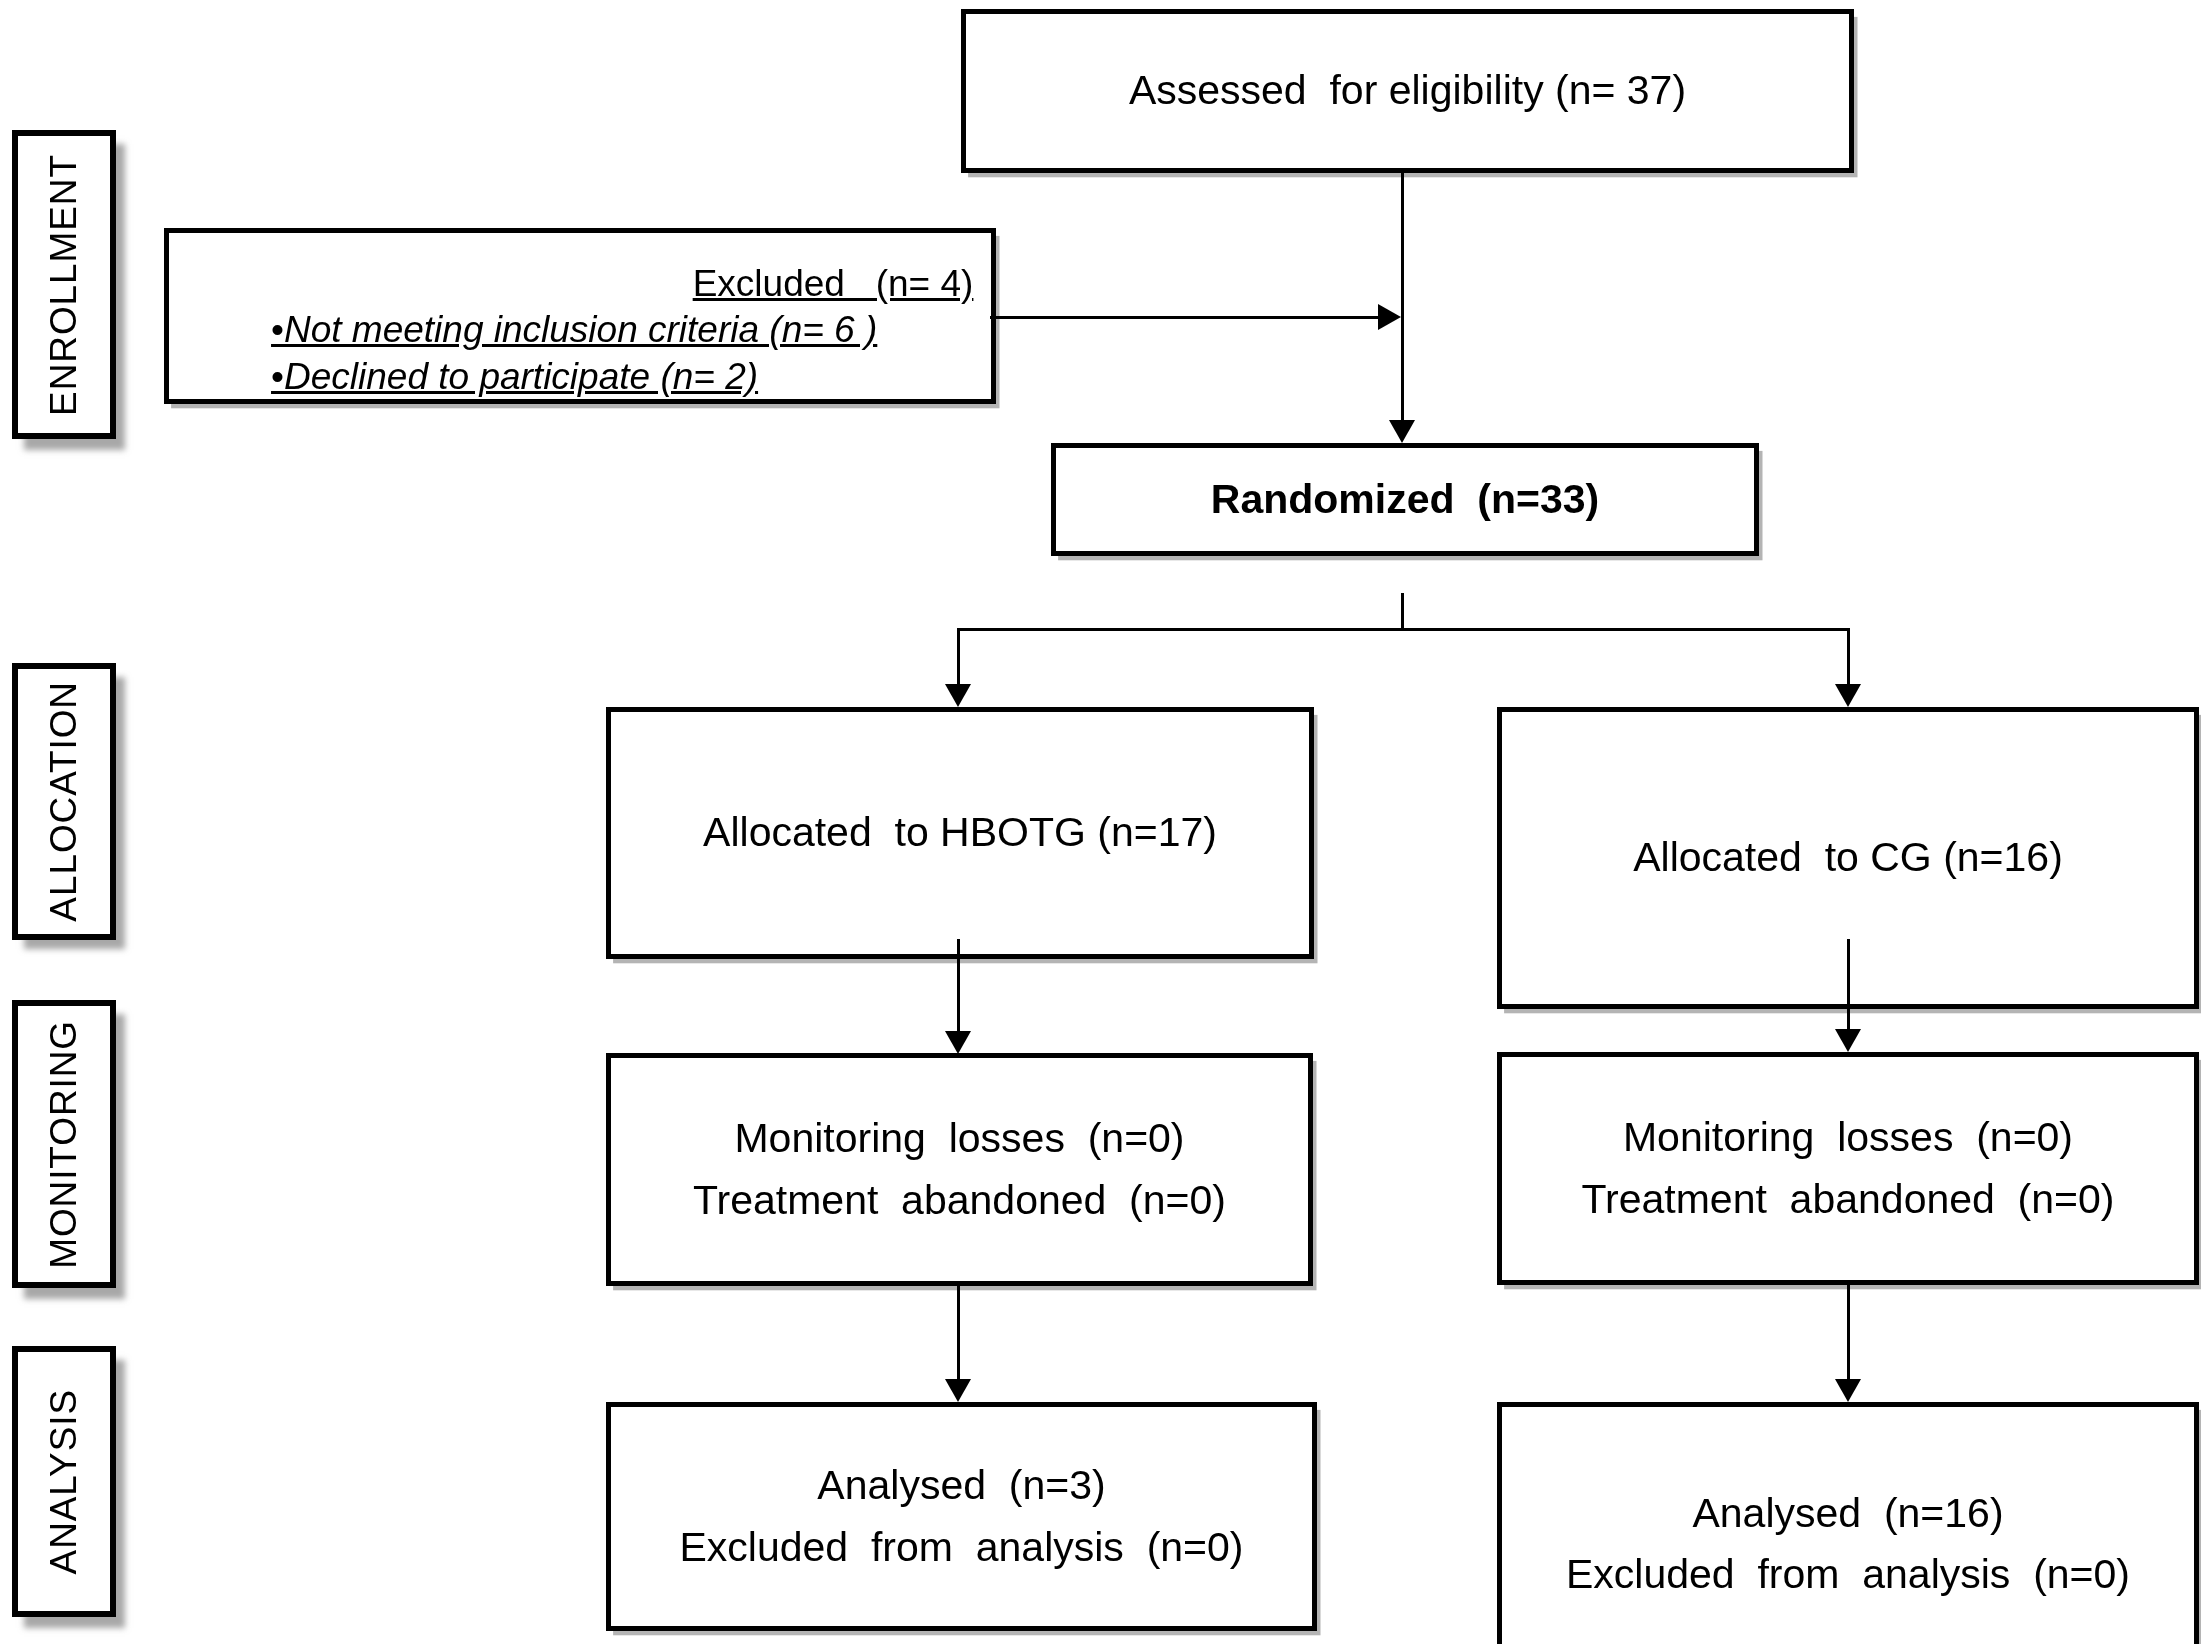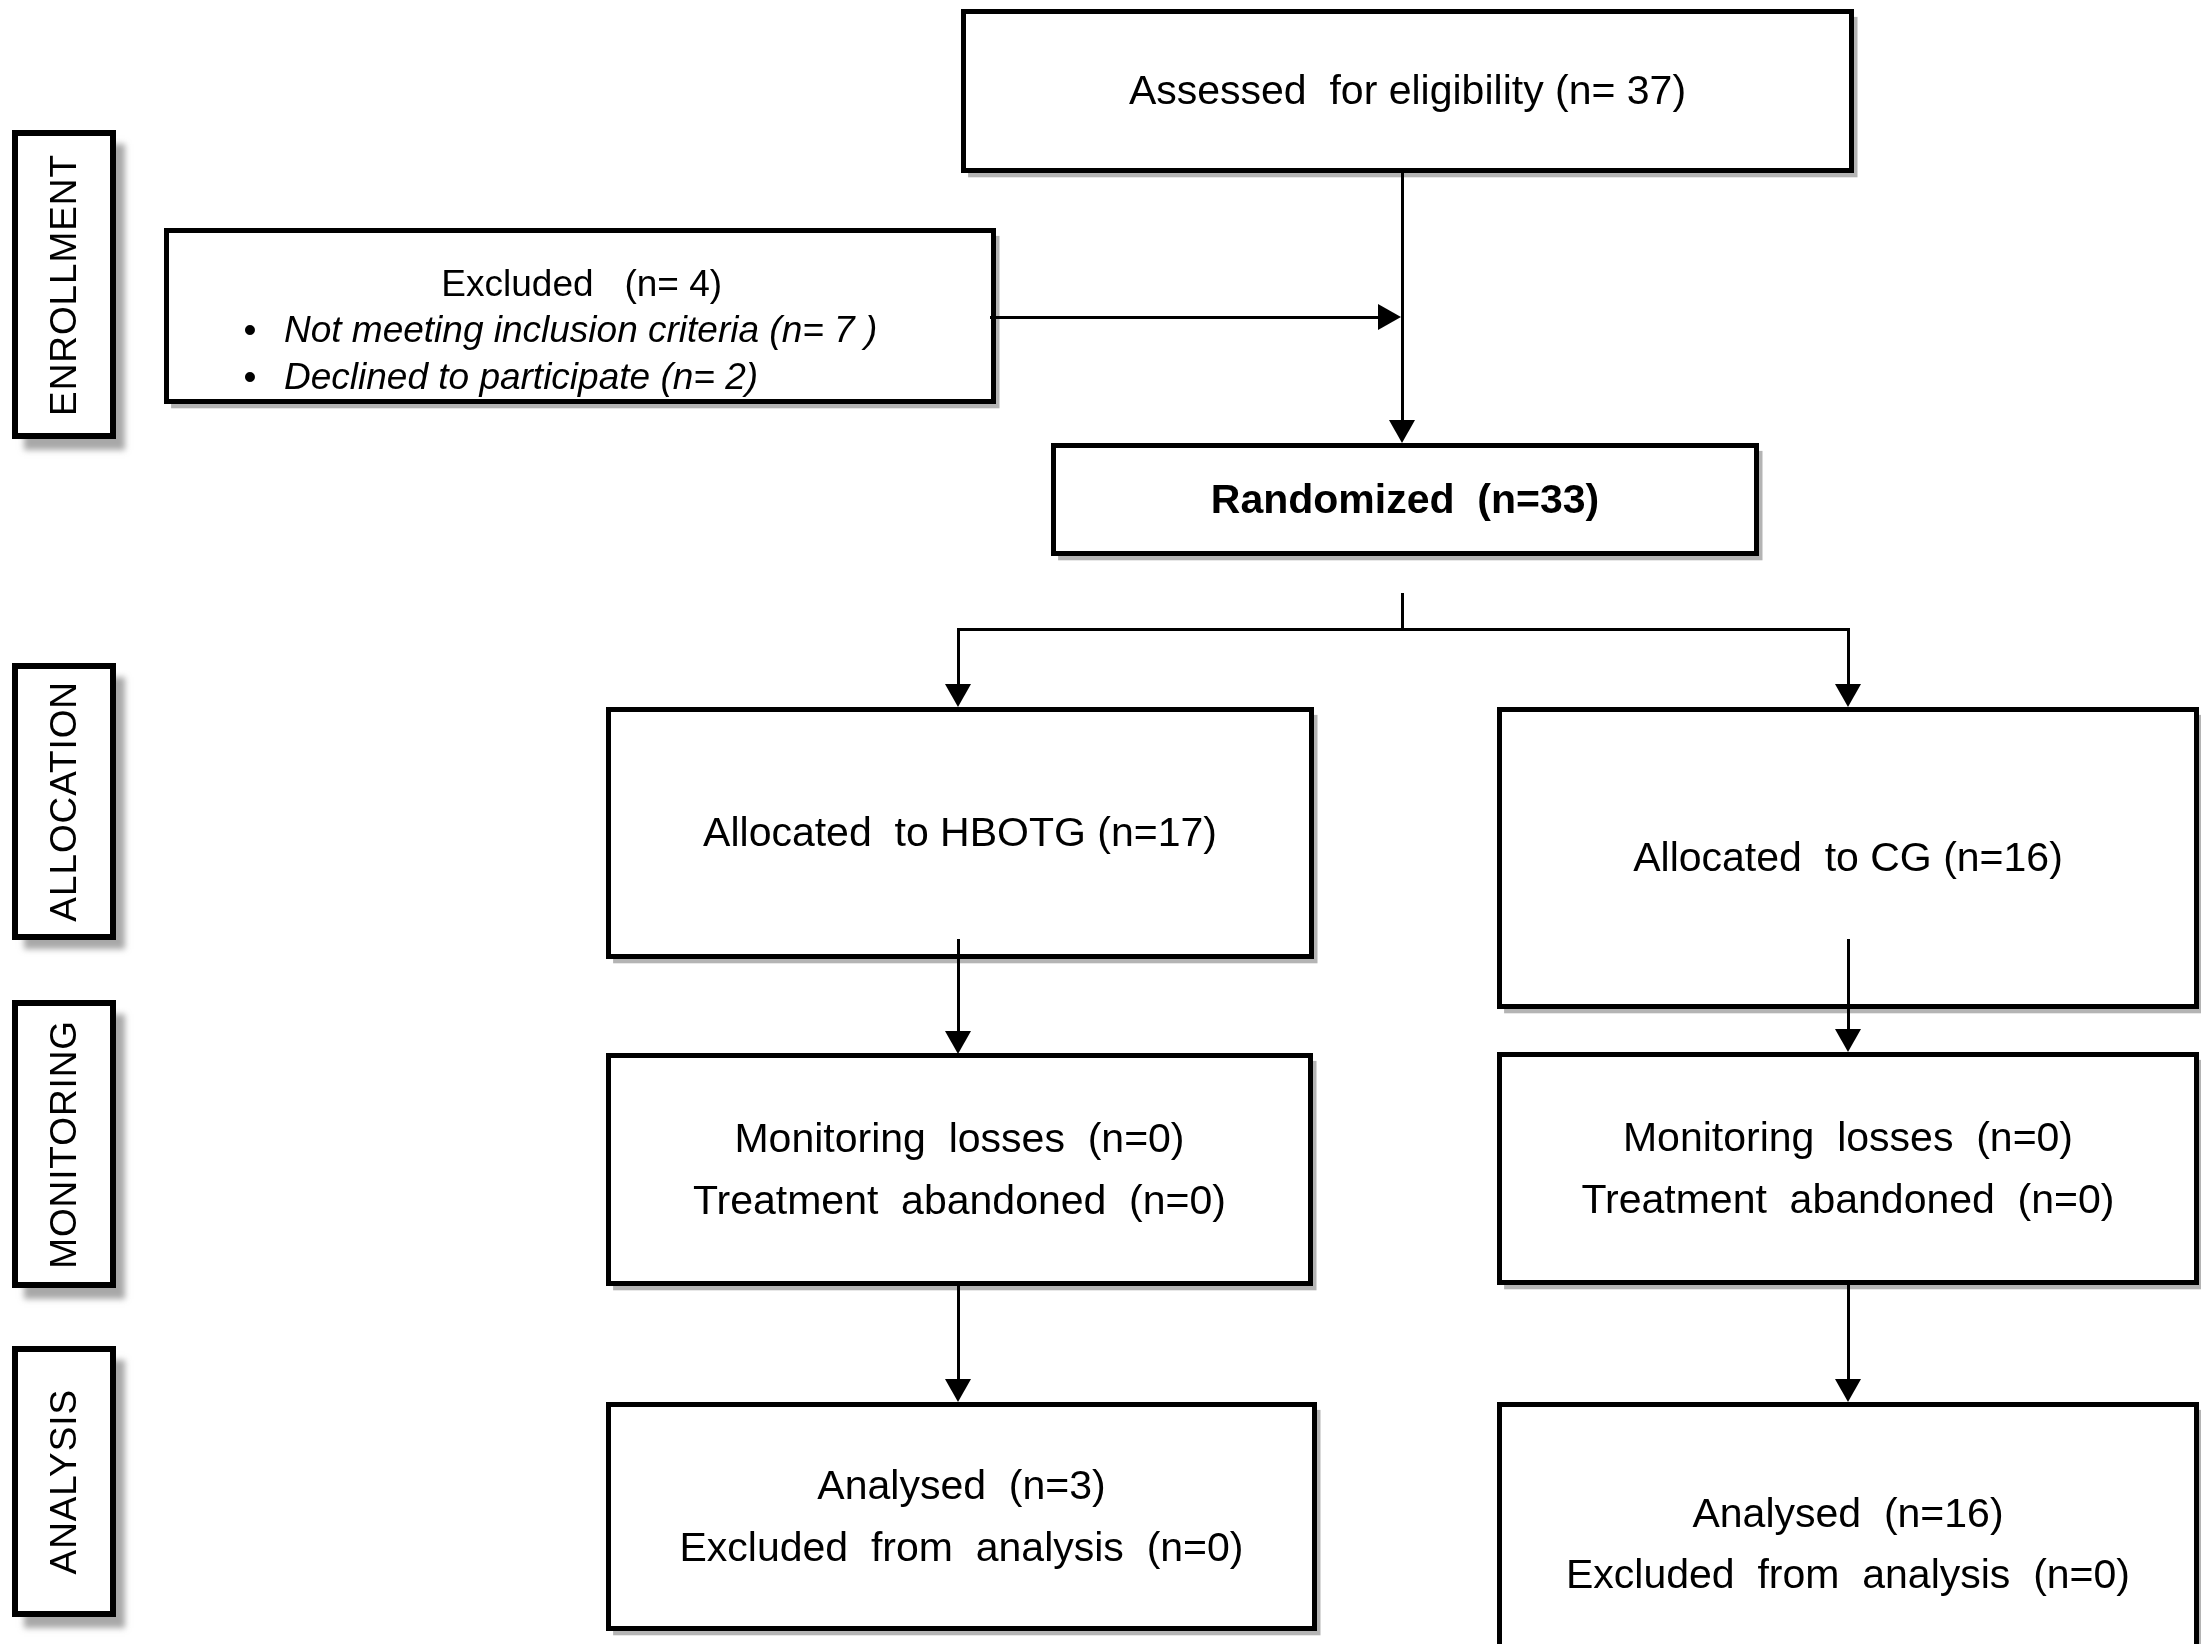--- a/index.html
+++ b/index.html
@@ -51,24 +51,25 @@
     justify-content: center;
     text-align: center;
     font-size: 41px;
     line-height: 1.5;
   }
   .box span { white-space: pre-wrap; }
 
   .box.excluded {
     align-items: stretch;
     justify-content: flex-start;
-    text-align: center;
+    text-align: right;
     padding: 28px 17.6px 0 21px;
     font-size: 37px;
     line-height: 1.25;
+    text-decoration: underline;
   }
   .bullet-row {
     display: flex;
     margin-left: 26px;
     font-style: italic;
   }
   .bullet-dot {
     font-style: normal;
     width: 68px;
     flex: 0 0 68px;
@@ -109,21 +110,21 @@
   </div>
 
   <div class="box" style="left:961px;top:8.8px;width:893px;height:164px;">
     <span>Assessed  for eligibility (n= 37)</span>
   </div>
 
   <div class="box excluded" style="left:164px;top:228px;width:832px;height:176px;">
     <div style="white-space:pre-wrap;">Excluded   (n= 4)</div>
     <div class="bullet-row">
       <span class="bullet-dot">•</span>
-      <span>Not meeting inclusion criteria (n= 7 )</span>
+      <span>Not meeting inclusion criteria (n= 6 )</span>
     </div>
     <div class="bullet-row">
       <span class="bullet-dot">•</span>
       <span>Declined to participate (n= 2)</span>
     </div>
   </div>
 
   <div class="box" style="left:1051px;top:443px;width:708px;height:113px;font-weight:bold;">
     <span>Randomized  (n=33)</span>
   </div>

